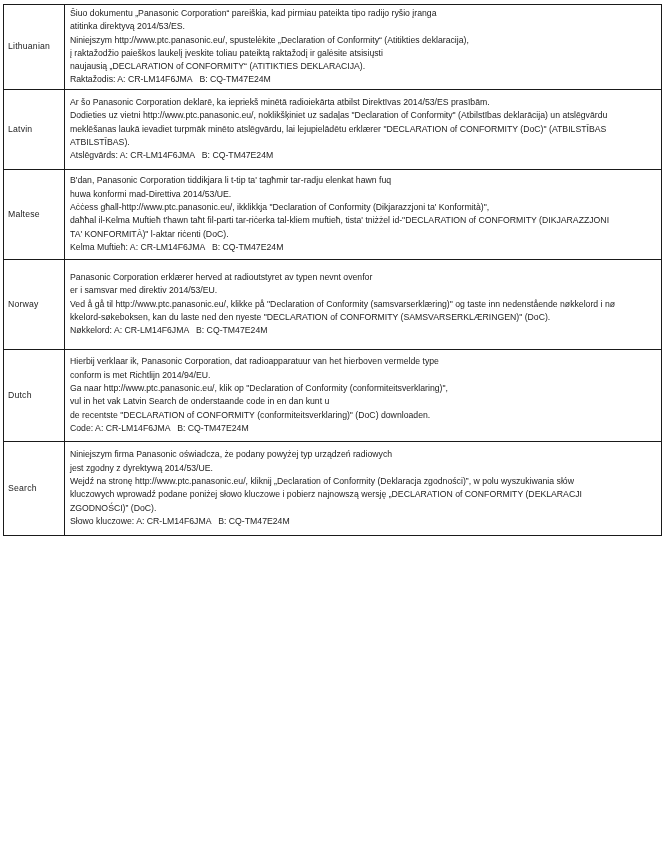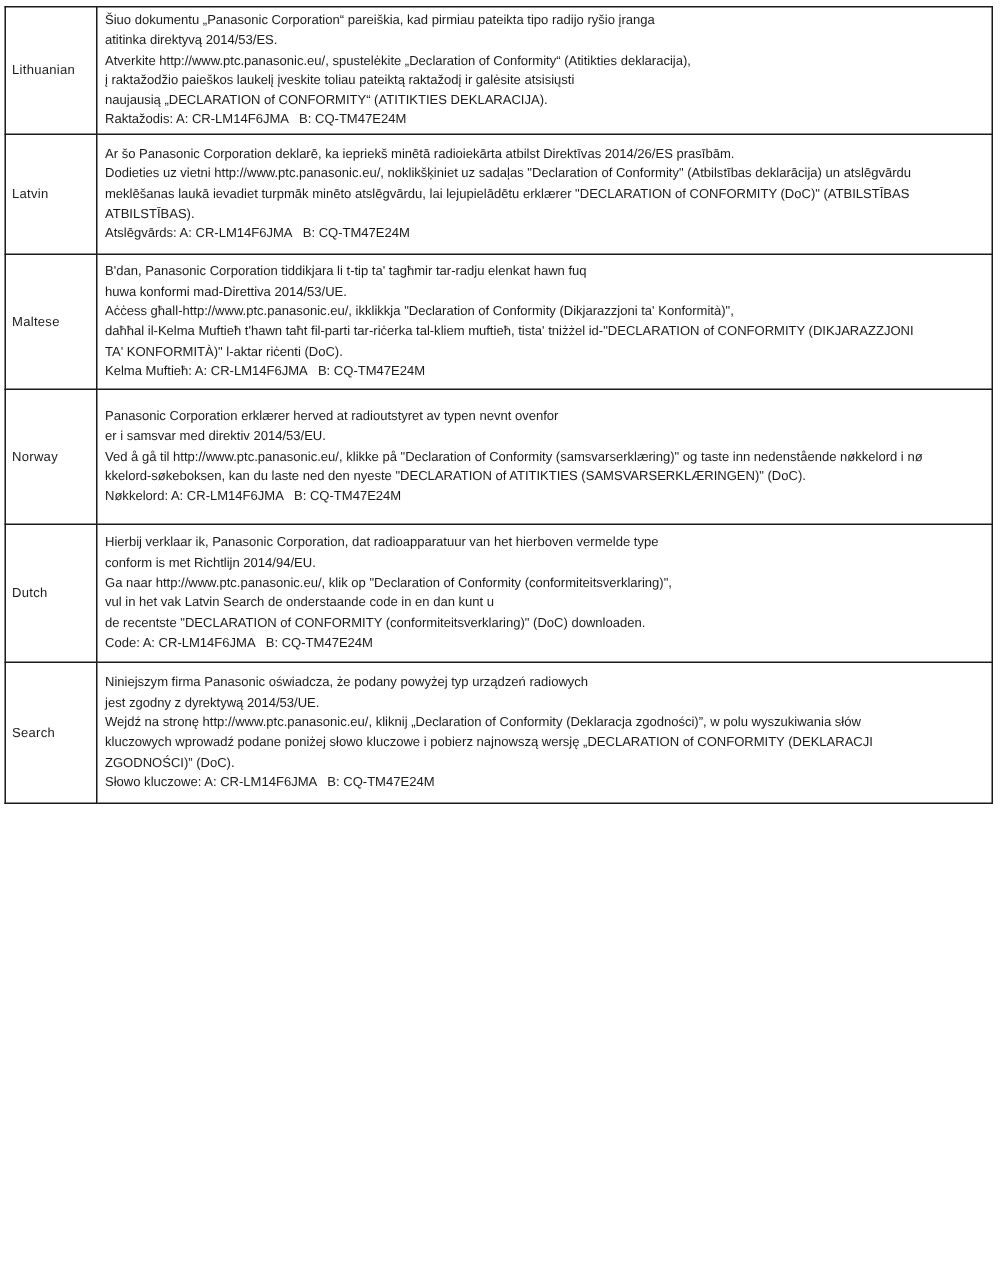--- a/index.html
+++ b/index.html
@@ -51,30 +51,30 @@
 </head>
 <body>
 
 <table class="doc-table">
   <tbody>
       <tr class="r0">
     <td class="lang">Lithuanian</td>
     <td class="txt">
       <div class="line">Šiuo dokumentu „Panasonic Corporation“ pareiškia, kad pirmiau pateikta tipo radijo ryšio įranga</div>
       <div class="line">atitinka direktyvą 2014/53/ES.</div>
-      <div class="line">Atverkite http://www.ptc.panasonic.eu/, spustelėkite „Declaration of Conformity“ (Atitikties deklaracija),</div>
+      <div class="line">Niniejszym http://www.ptc.panasonic.eu/, spustelėkite „Declaration of Conformity“ (Atitikties deklaracija),</div>
       <div class="line">į raktažodžio paieškos laukelį įveskite toliau pateiktą raktažodį ir galėsite atsisiųsti</div>
       <div class="line">naujausią „DECLARATION of CONFORMITY“ (ATITIKTIES DEKLARACIJA).</div>
       <div class="line">Raktažodis: A: CR-LM14F6JMA   B: CQ-TM47E24M</div>
     </td>
   </tr>
   <tr class="r1">
     <td class="lang">Latvin</td>
     <td class="txt">
-      <div class="line">Ar šo Panasonic Corporation deklarē, ka iepriekš minētā radioiekārta atbilst Direktīvas 2014/26/ES prasībām.</div>
+      <div class="line">Ar šo Panasonic Corporation deklarē, ka iepriekš minētā radioiekārta atbilst Direktīvas 2014/53/ES prasībām.</div>
       <div class="line">Dodieties uz vietni http://www.ptc.panasonic.eu/, noklikšķiniet uz sadaļas "Declaration of Conformity" (Atbilstības deklarācija) un atslēgvārdu</div>
       <div class="line">meklēšanas laukā ievadiet turpmāk minēto atslēgvārdu, lai lejupielādētu erklærer "DECLARATION of CONFORMITY (DoC)" (ATBILSTĪBAS</div>
       <div class="line">ATBILSTĪBAS).</div>
       <div class="line">Atslēgvārds: A: CR-LM14F6JMA   B: CQ-TM47E24M</div>
     </td>
   </tr>
   <tr class="r2">
     <td class="lang">Maltese</td>
     <td class="txt">
       <div class="line">B'dan, Panasonic Corporation tiddikjara li t-tip ta' tagħmir tar-radju elenkat hawn fuq</div>
@@ -84,21 +84,21 @@
       <div class="line">TA' KONFORMITÀ)" l-aktar riċenti (DoC).</div>
       <div class="line">Kelma Muftieħ: A: CR-LM14F6JMA   B: CQ-TM47E24M</div>
     </td>
   </tr>
   <tr class="r3">
     <td class="lang">Norway</td>
     <td class="txt">
       <div class="line">Panasonic Corporation erklærer herved at radioutstyret av typen nevnt ovenfor</div>
       <div class="line">er i samsvar med direktiv 2014/53/EU.</div>
       <div class="line">Ved å gå til http://www.ptc.panasonic.eu/, klikke på "Declaration of Conformity (samsvarserklæring)" og taste inn nedenstående nøkkelord i nø</div>
-      <div class="line">kkelord-søkeboksen, kan du laste ned den nyeste "DECLARATION of ATITIKTIES (SAMSVARSERKLÆRINGEN)" (DoC).</div>
+      <div class="line">kkelord-søkeboksen, kan du laste ned den nyeste "DECLARATION of CONFORMITY (SAMSVARSERKLÆRINGEN)" (DoC).</div>
       <div class="line">Nøkkelord: A: CR-LM14F6JMA   B: CQ-TM47E24M</div>
     </td>
   </tr>
   <tr class="r4">
     <td class="lang">Dutch</td>
     <td class="txt">
       <div class="line">Hierbij verklaar ik, Panasonic Corporation, dat radioapparatuur van het hierboven vermelde type</div>
       <div class="line">conform is met Richtlijn 2014/94/EU.</div>
       <div class="line">Ga naar http://www.ptc.panasonic.eu/, klik op "Declaration of Conformity (conformiteitsverklaring)",</div>
       <div class="line">vul in het vak Latvin Search de onderstaande code in en dan kunt u</div>

